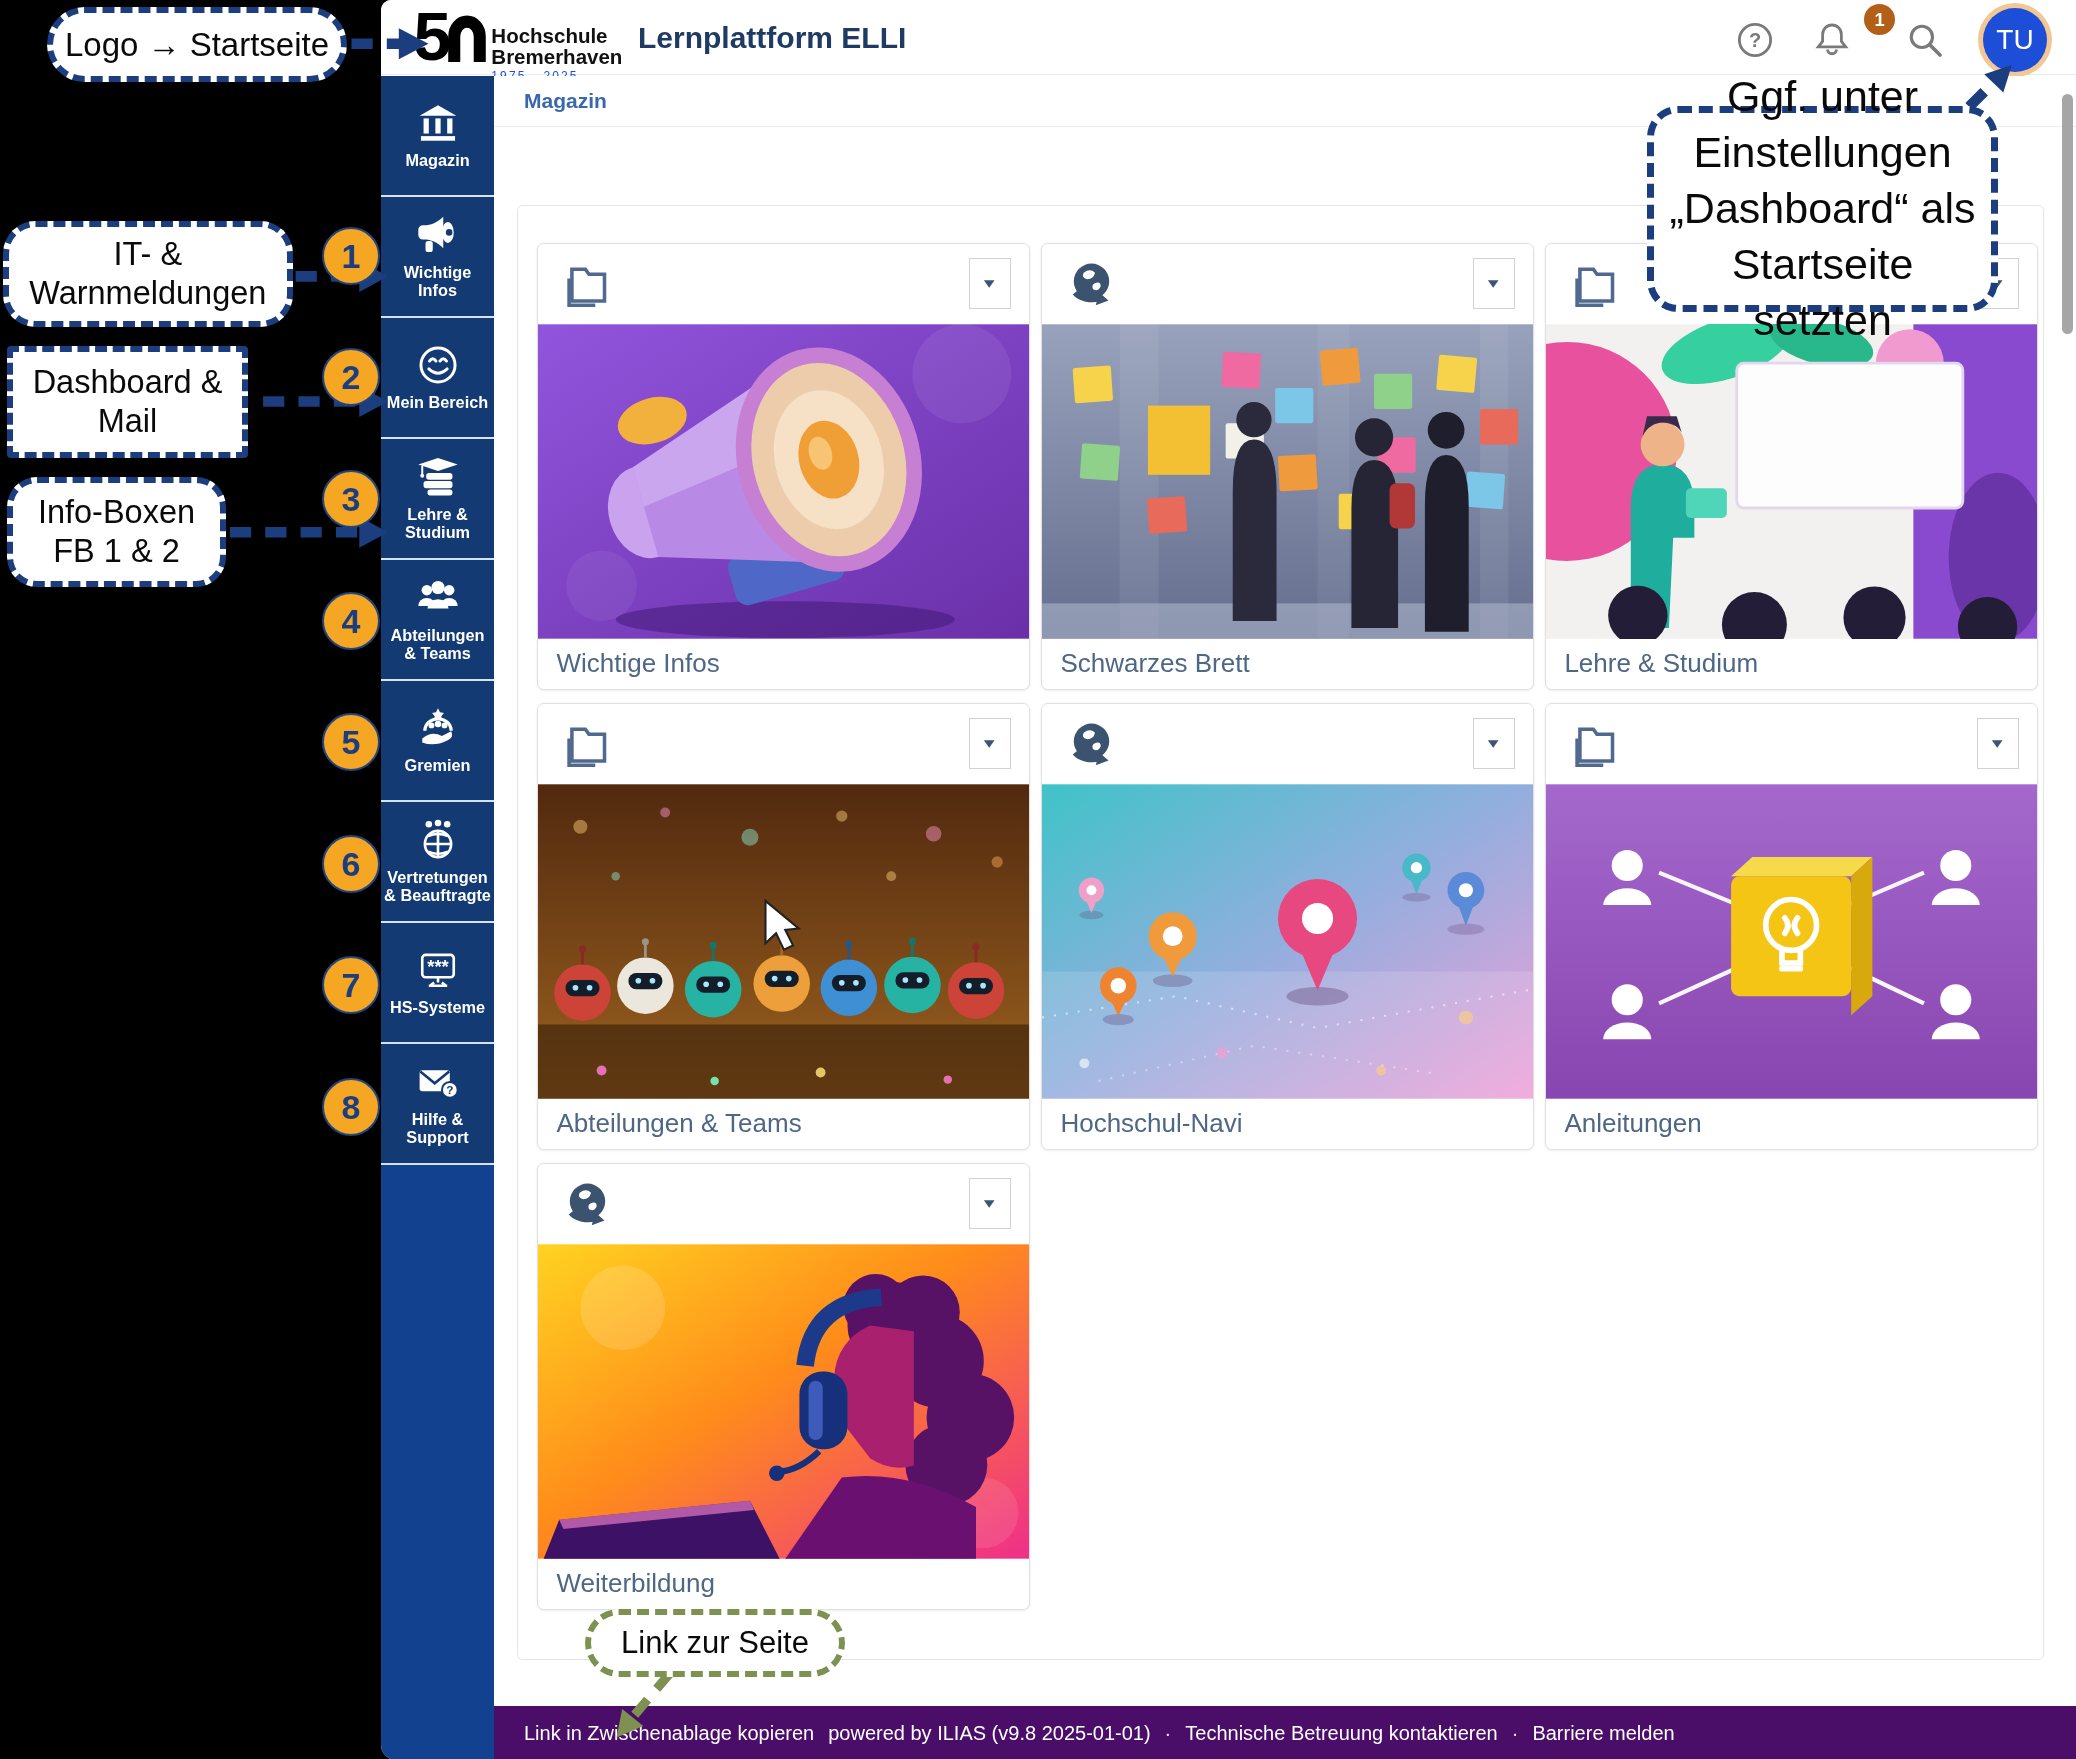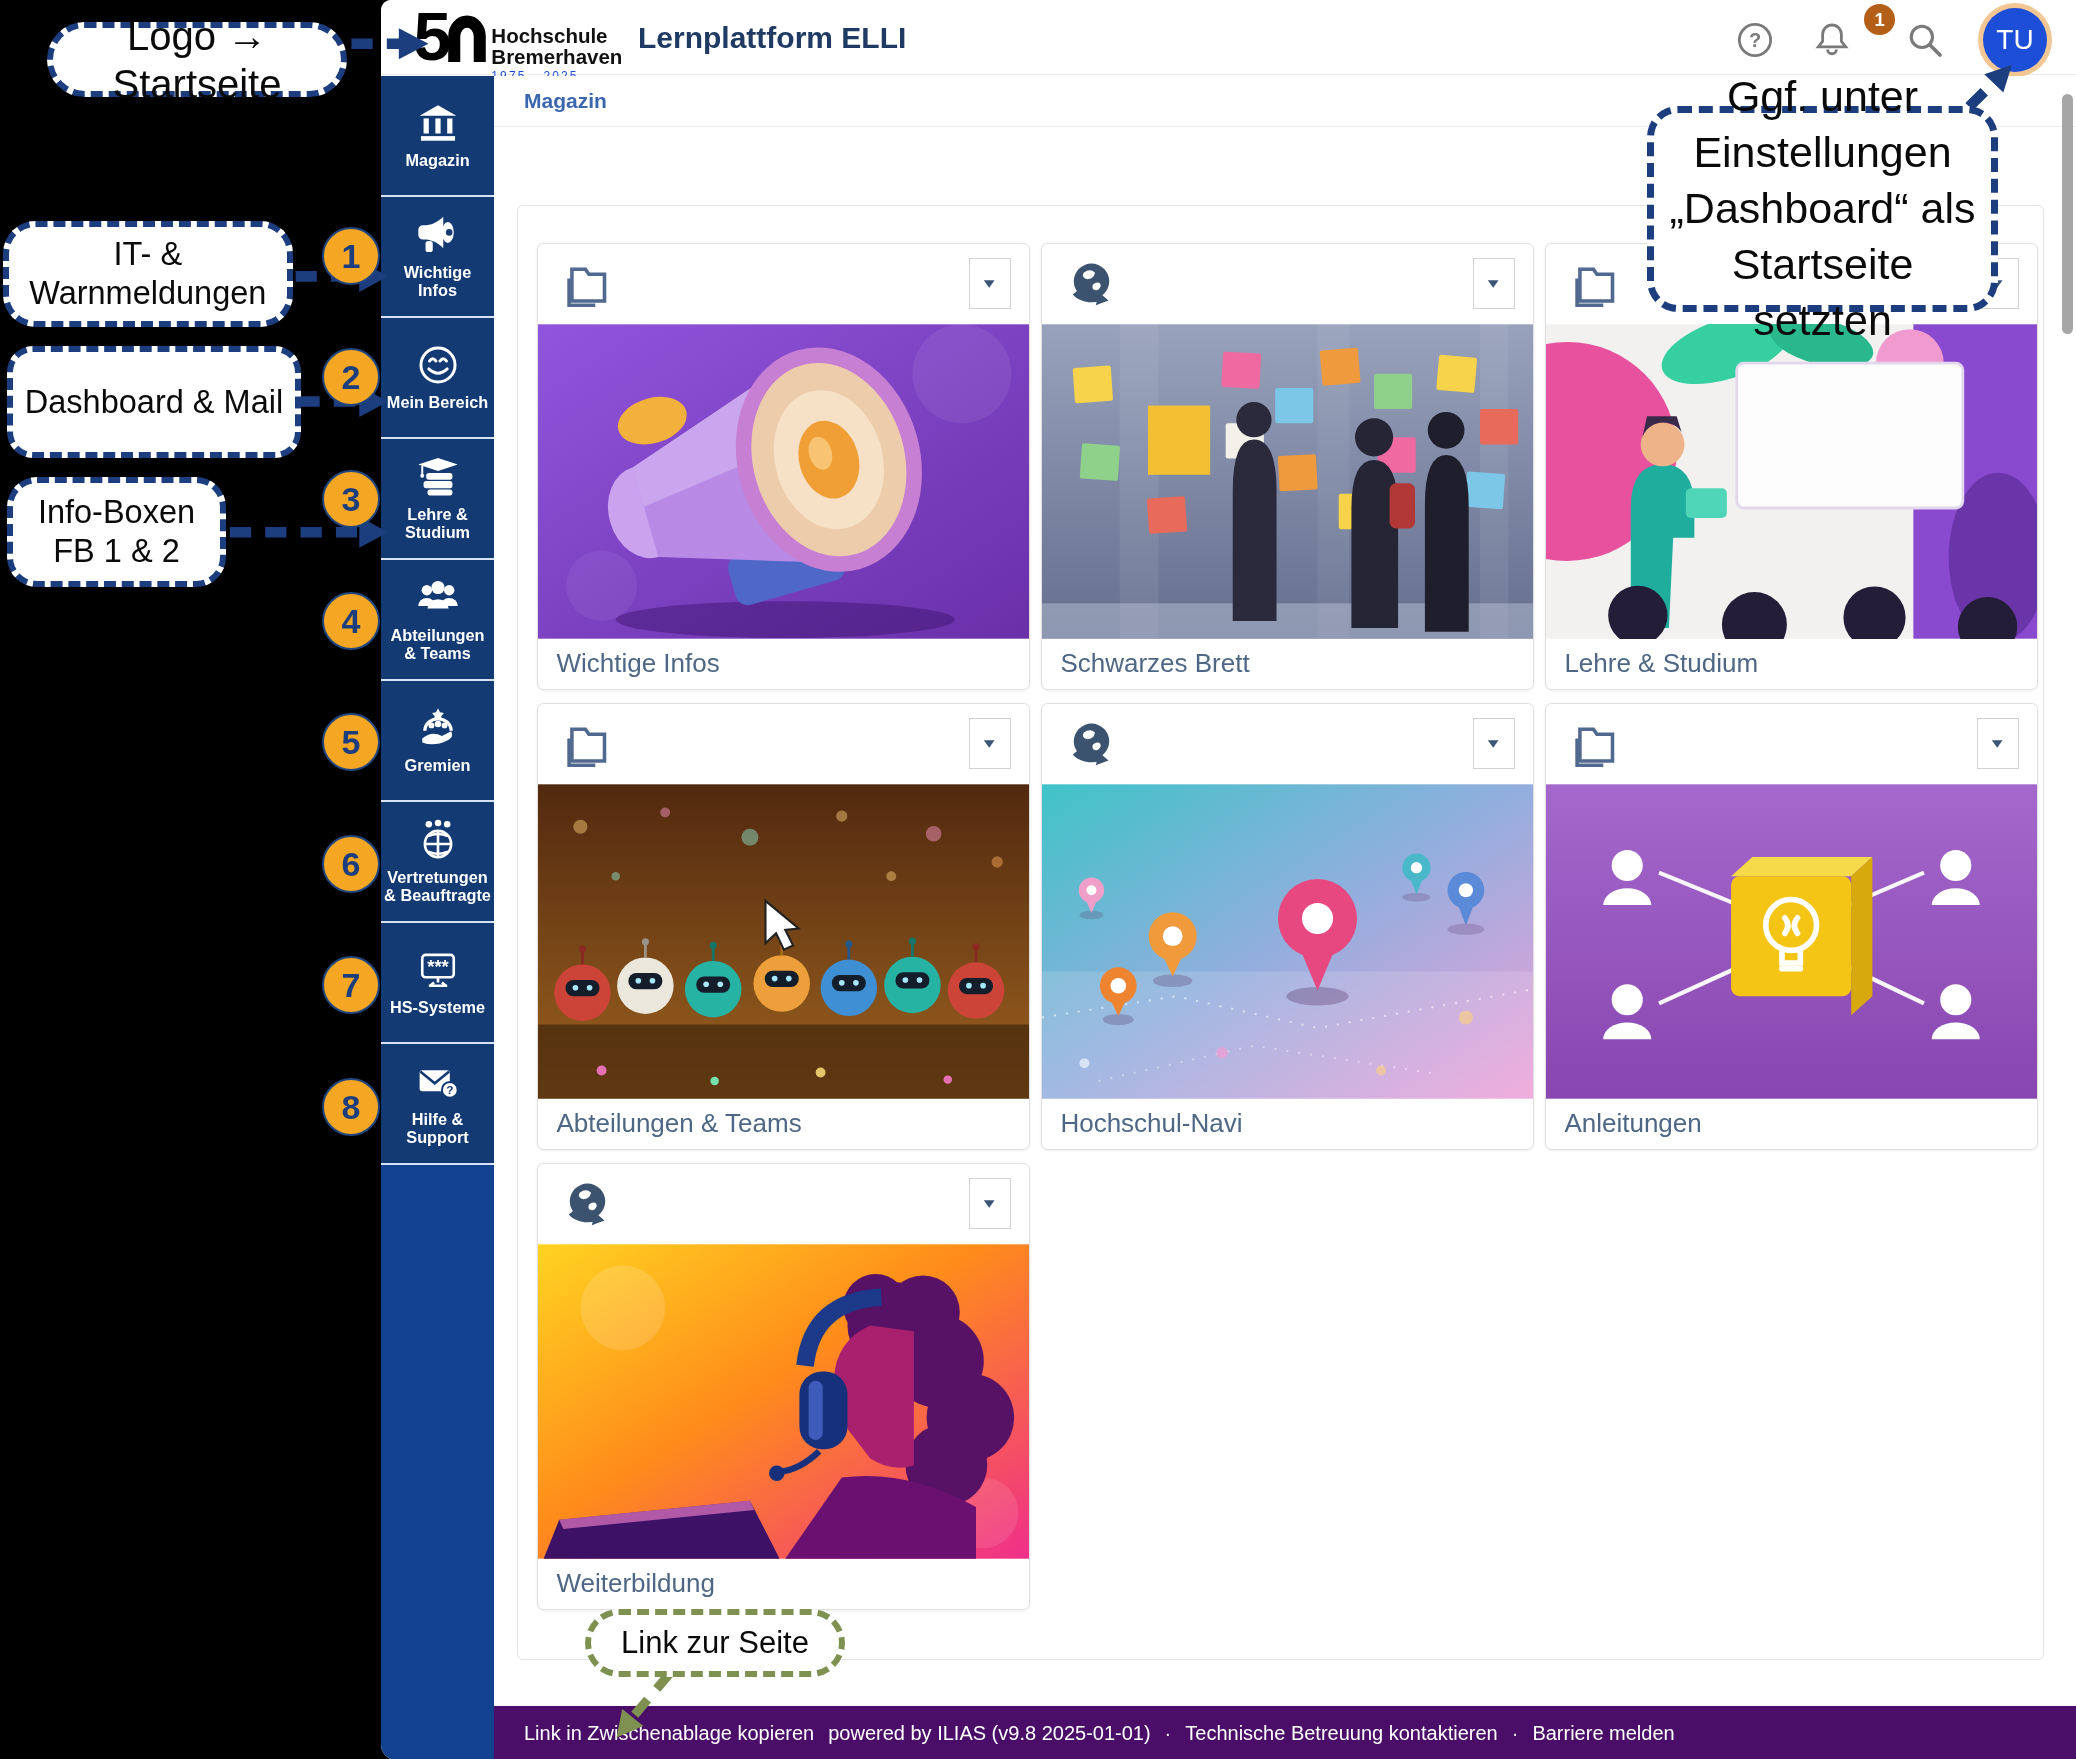--- a/index.html
+++ b/index.html
@@ -58,23 +58,23 @@
   .scrollthumb{position:absolute;left:2062px;top:94px;width:10.6px;height:240px;background:#a6a6a6;
                border-radius:5.7px;z-index:10;cursor:pointer;}
   
   .overlay{position:absolute;left:0;top:0;z-index:40;pointer-events:none;}
   .badge{position:absolute;left:322px;width:54px;height:54px;border-radius:50%;background:#f5a623;
          border:2.8px solid #20457f;color:#1c3e7e;font-size:34px;font-weight:bold;z-index:45;
          display:flex;align-items:center;justify-content:center;}
   .callout{position:absolute;background:#fff;border:6.4px dashed #1c3e7e;z-index:50;color:#0a0a0a;
            display:flex;align-items:center;justify-content:center;text-align:center;
            box-sizing:border-box;line-height:1.2;}
-  #co-logo{left:47px;top:22px;width:300px;height:75px;border-radius:40px;font-size:40px;}
+  #co-logo{left:47px;top:7px;width:300px;height:75px;border-radius:40px;font-size:33px;}
   #co-it{left:2.8px;top:221px;width:290px;height:106px;border-radius:32.5px;font-size:32.5px;}
-  #co-dash{left:7px;top:346px;width:294px;height:112px;border-radius:26px;font-size:32.5px;}
+  #co-dash{left:7px;top:346px;width:241px;height:112px;border-radius:4px;font-size:32.5px;}
   #co-info{left:7px;top:477px;width:219px;height:110px;border-radius:30px;font-size:32.5px;}
   #co-set{left:1647px;top:106px;width:351px;height:206px;border-radius:31px;font-size:43px;
           border-width:7.8px;line-height:1.3;padding:4.2px 12.7px;}
   #co-link{left:585px;top:1609px;width:260px;height:68px;border-radius:34px;font-size:31px;
            border-color:#7e9151;}
 </style>
 </head>
 <body>
 
 <div class="page">

